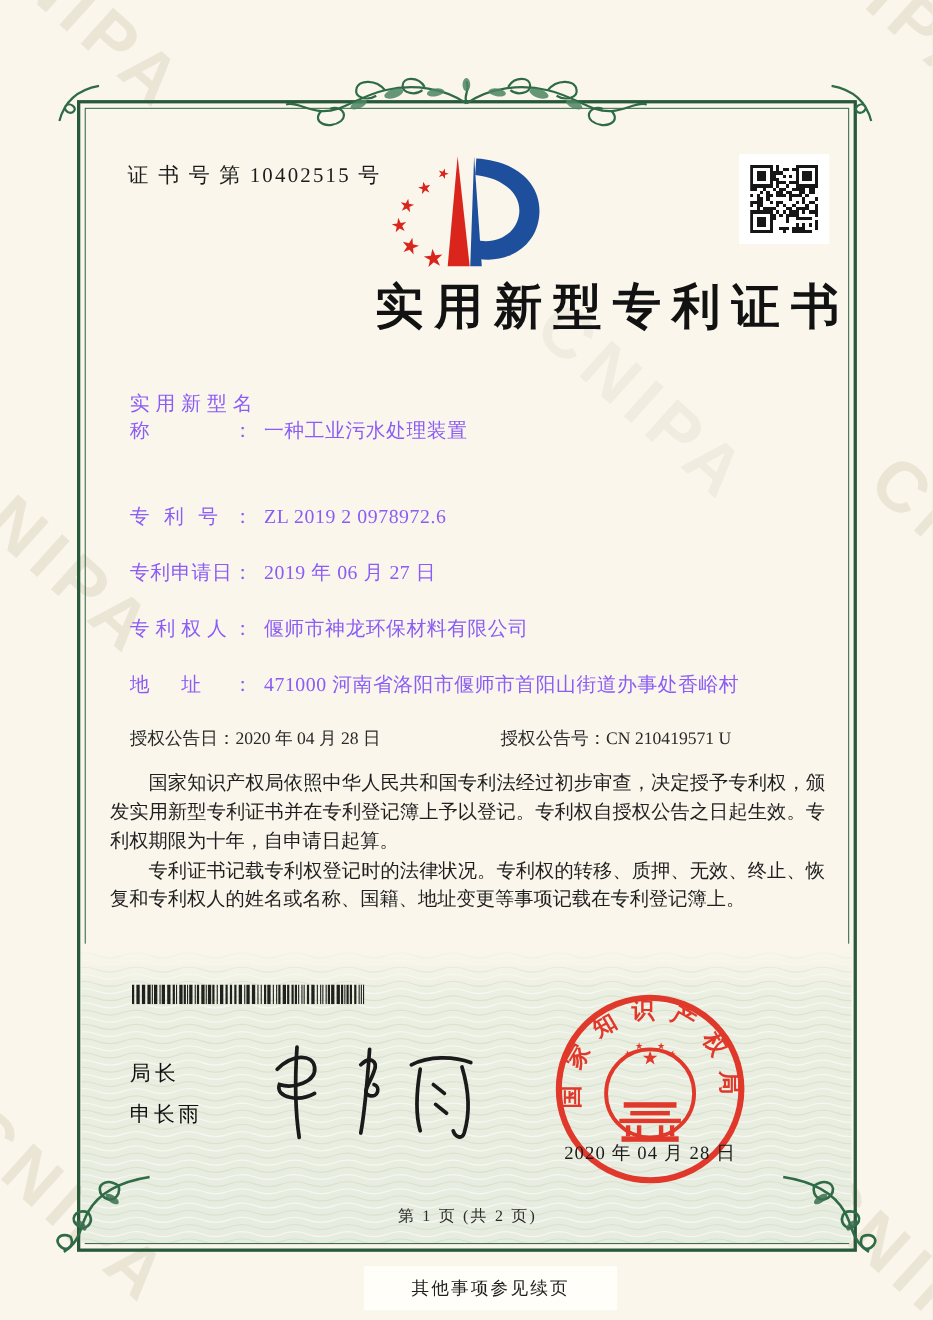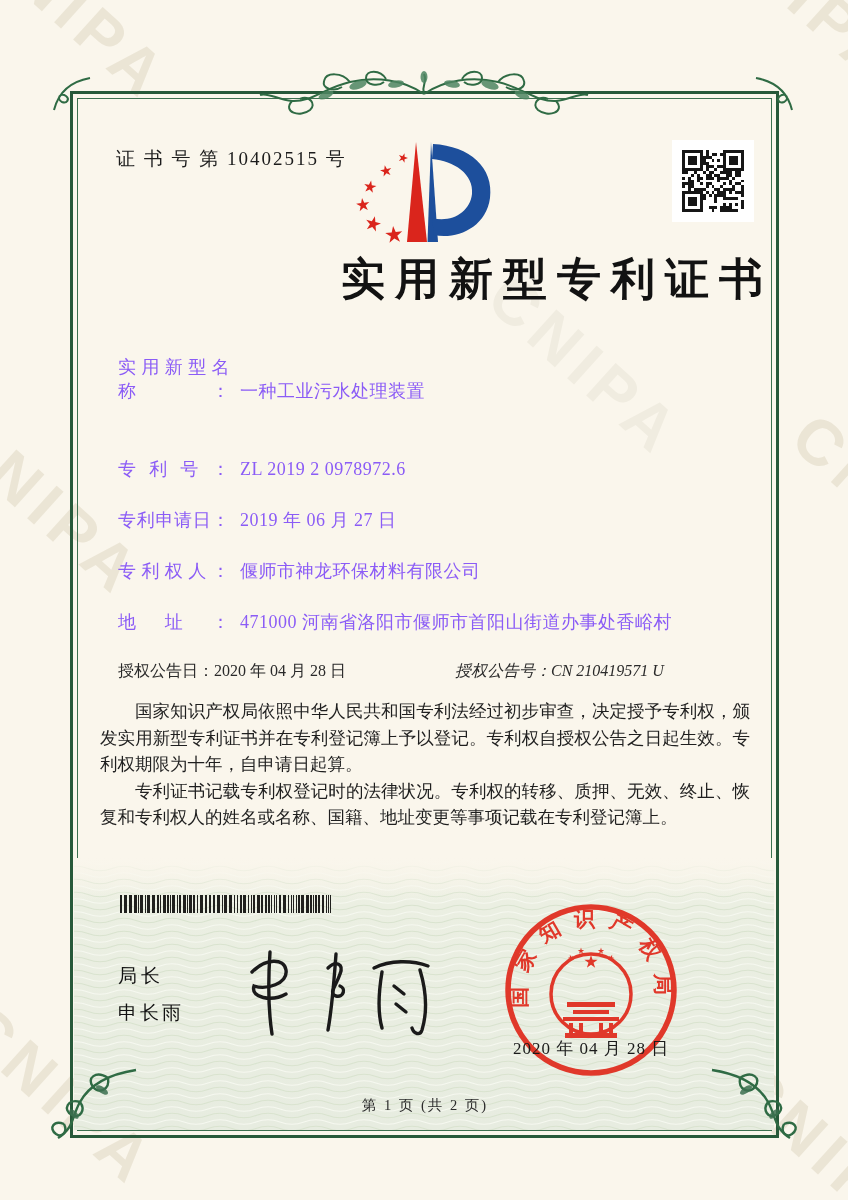--- a/index.html
+++ b/index.html
@@ -23,21 +23,21 @@
   #cert-no{left:116px;top:146px;font-size:19px;letter-spacing:2px;color:#1c1c1c;}
   #logo{left:350px;top:138px;}
   #qr-box{left:672px;top:140px;width:82px;height:82px;background:#fff;
       display:flex;align-items:center;justify-content:center;}
   #title{left:77px;top:250px;width:696px;text-align:right;font-size:44px;
       font-weight:bold;letter-spacing:10px;color:#121212;}
   .field-row{left:118px;width:640px;font-size:18px;color:#8b5cf6;letter-spacing:.5px;}
   .flabel{display:inline-block;width:112px;text-align:justify;text-align-last:justify;}
   .fvalue{margin-left:10px;}
   #grant-row{left:118px;top:661px;width:640px;font-size:16px;color:#2a2a2a;}
-  #grant-right{position:absolute;left:337px;top:0;font-style:italic;}
+  #grant-right{position:absolute;left:337px;top:0;}
   #body-text{left:100px;top:698px;width:650px;font-size:17.5px;line-height:26.5px;
       color:#1f1f1f;text-align:justify;}
   #body-text p{margin:0;text-indent:2em;}
   #barcode{left:120px;top:895px;}
   #director-title{left:118px;top:963px;font-size:19px;letter-spacing:4px;color:#111;}
   #director-name{left:118px;top:1000px;font-size:19px;letter-spacing:3px;color:#111;}
   #signature{left:232px;top:942px;}
   #seal{left:503px;top:902px;width:176px;height:176px;opacity:.93;}
   #seal-date{left:499px;top:1037px;width:184px;text-align:center;font-size:17px;
       letter-spacing:1px;color:#1b1b1b;z-index:4;}
@@ -567,14 +567,15 @@
       <rect x="66" y="121" width="4" height="10"></rect>
       <rect x="76" y="121" width="4" height="10"></rect>
       <rect x="96" y="121" width="4" height="10"></rect>
       <rect x="106" y="121" width="4" height="10"></rect>
       <rect x="62" y="131" width="52" height="5"></rect>
     </g>
   </svg>
   <div class="content" id="seal-date">2020 年 04 月 28 日</div>
 
   <div class="content" id="page-indicator">第 1 页 (共 2 页)</div>
+  <div class="content" id="continuation-box">其他事项参见续页</div>
 
 </div>
 
 </body></html>

